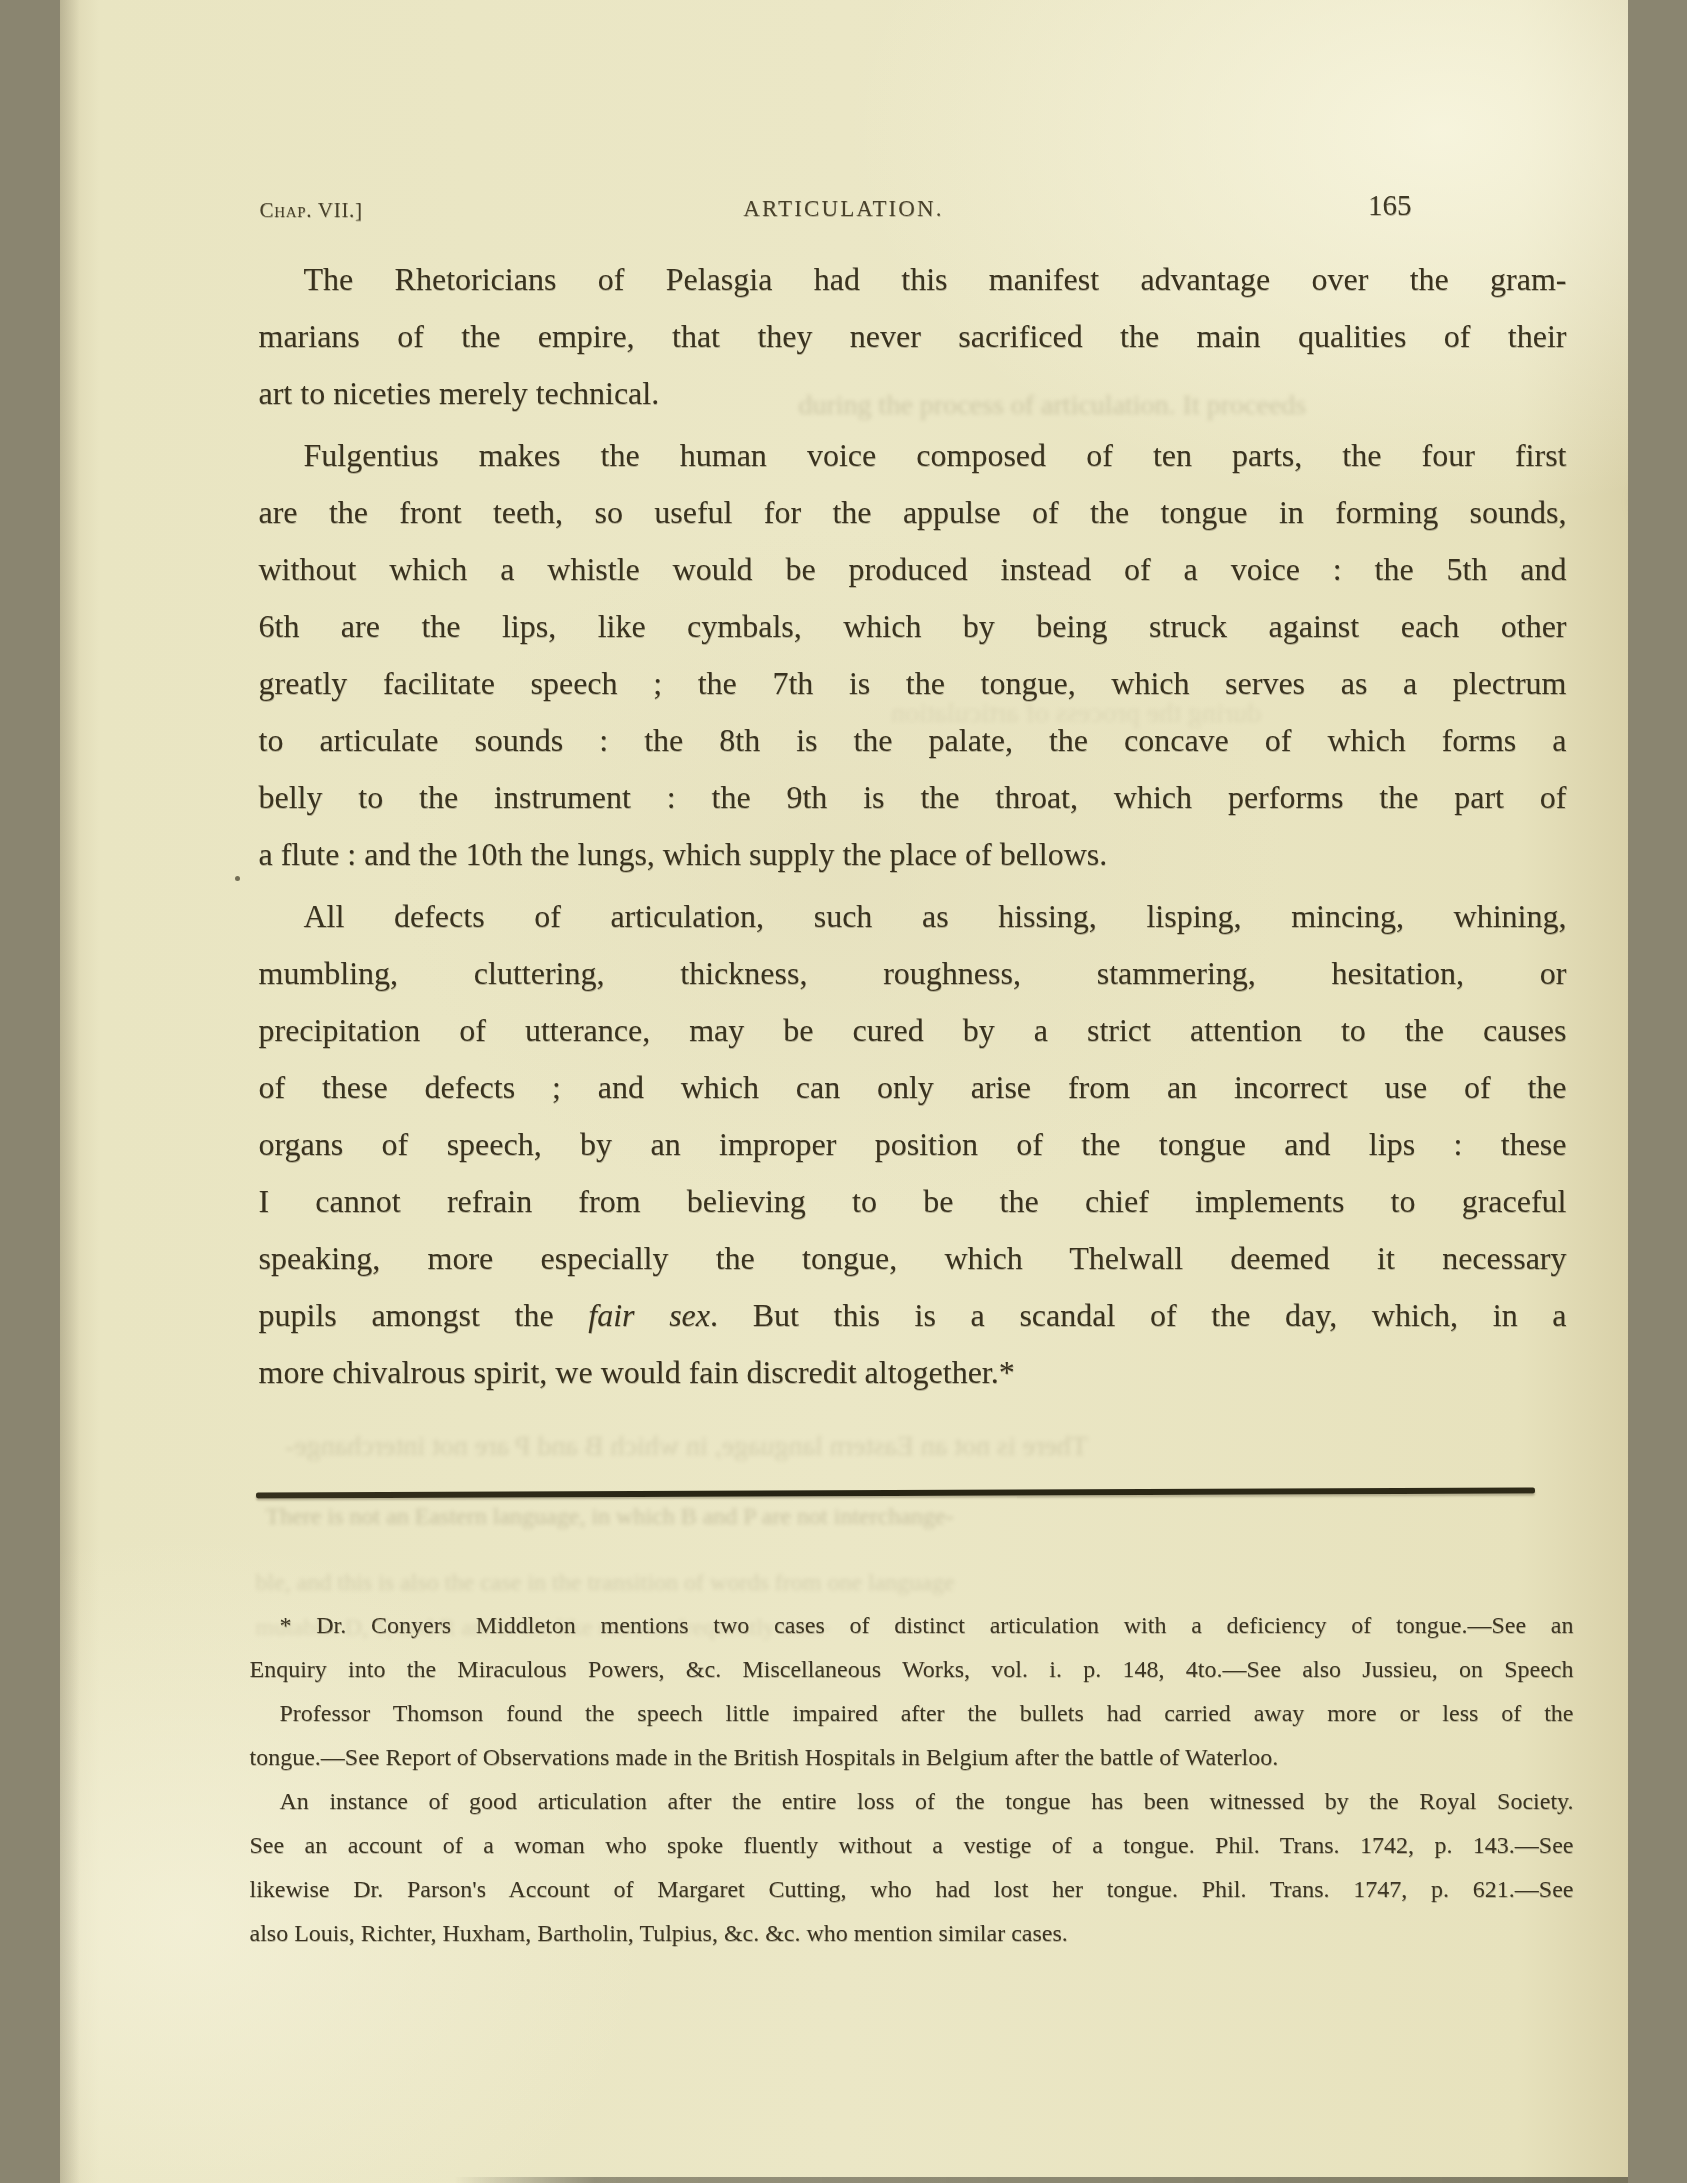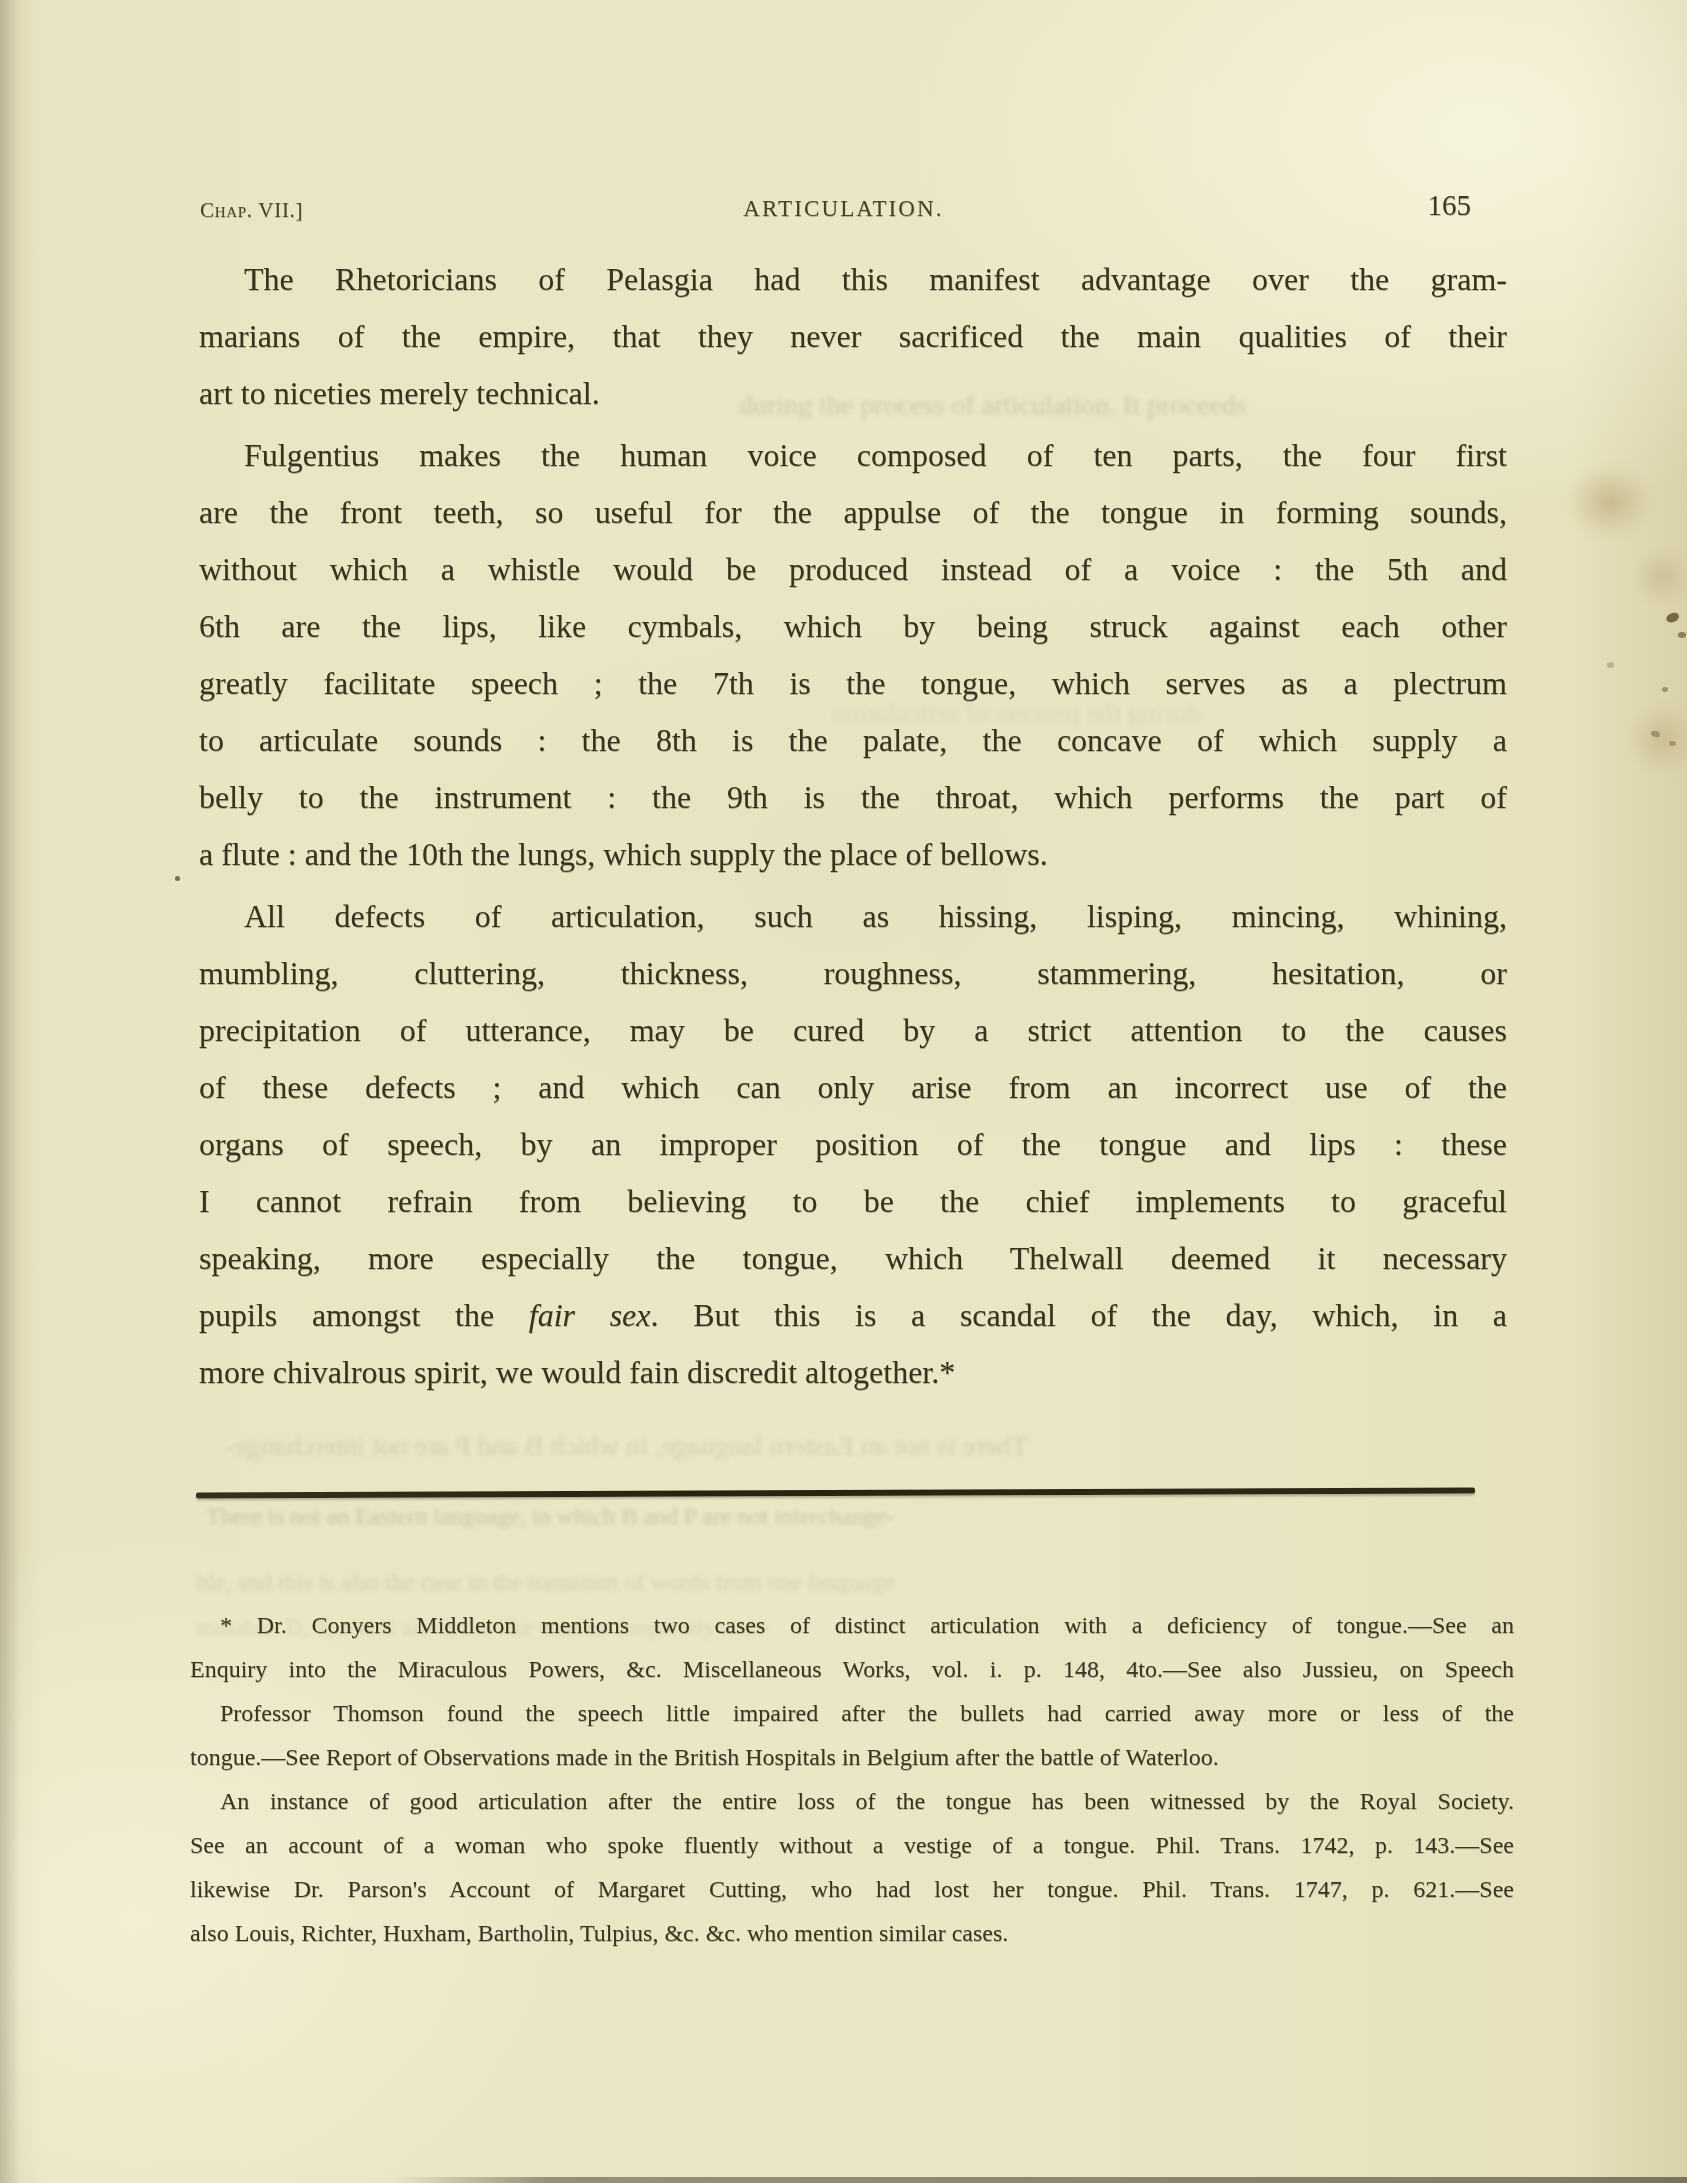--- a/index.html
+++ b/index.html
@@ -1,18 +1,18 @@
 <!DOCTYPE html>
 <html style="font-size:11.3px"><head>
 <meta charset="utf-8">
 <style>
   html,body{margin:0;padding:0;background:#8a8570;}
   .page{
     position:relative;
-    width:1687px;height:2183px;
+    width:1568px;height:2183px;
     margin:0 auto;
     overflow:hidden;
     font-family:"Liberation Serif","DejaVu Serif",serif;
     color:#39321f;
     background:
       radial-gradient(986px 634px at 88% 6%, rgba(250,248,228,.8), rgba(250,248,228,0) 60%),
       radial-gradient(845px 704px at 8% 88%, rgba(246,243,220,.7), rgba(246,243,220,0) 55%),
       radial-gradient(634px 493px at 50% 40%, rgba(226,220,184,.5), rgba(226,220,184,0) 70%),
       linear-gradient(90deg, #d9d2ae 0%, #e9e5c2 2.5%, #ebe7c6 50%, #e7e2bd 93%, #d9d1a9 100%);
   }
@@ -89,21 +89,21 @@
         <div class="tline first">The Rhetoricians of Pelasgia had this manifest advantage over the gram-</div>
         <div class="tline">marians of the empire, that they never sacrificed the main qualities of their</div>
         <div class="tline parlast">art to niceties merely technical.</div>
       </div>
       <div class="para">
         <div class="tline first">Fulgentius makes the human voice composed of ten parts, the four first</div>
         <div class="tline">are the front teeth, so useful for the appulse of the tongue in forming sounds,</div>
         <div class="tline">without which a whistle would be produced instead of a voice : the 5th and</div>
         <div class="tline">6th are the lips, like cymbals, which by being struck against each other</div>
         <div class="tline">greatly facilitate speech ; the 7th is the tongue, which serves as a plectrum</div>
-        <div class="tline">to articulate sounds : the 8th is the palate, the concave of which supply a</div>
+        <div class="tline">to articulate sounds : the 8th is the palate, the concave of which forms a</div>
         <div class="tline">belly to the instrument : the 9th is the throat, which performs the part of</div>
         <div class="tline parlast">a flute : and the 10th the lungs, which supply the place of bellows.</div>
       </div>
       <div class="para">
         <div class="tline first">All defects of articulation, such as hissing, lisping, mincing, whining,</div>
         <div class="tline">mumbling, cluttering, thickness, roughness, stammering, hesitation, or</div>
         <div class="tline">precipitation of utterance, may be cured by a strict attention to the causes</div>
         <div class="tline">of these defects ; and which can only arise from an incorrect use of the</div>
         <div class="tline">organs of speech, by an improper position of the tongue and lips : these</div>
         <div class="tline">I cannot refrain from believing to be the chief implements to graceful</div>

